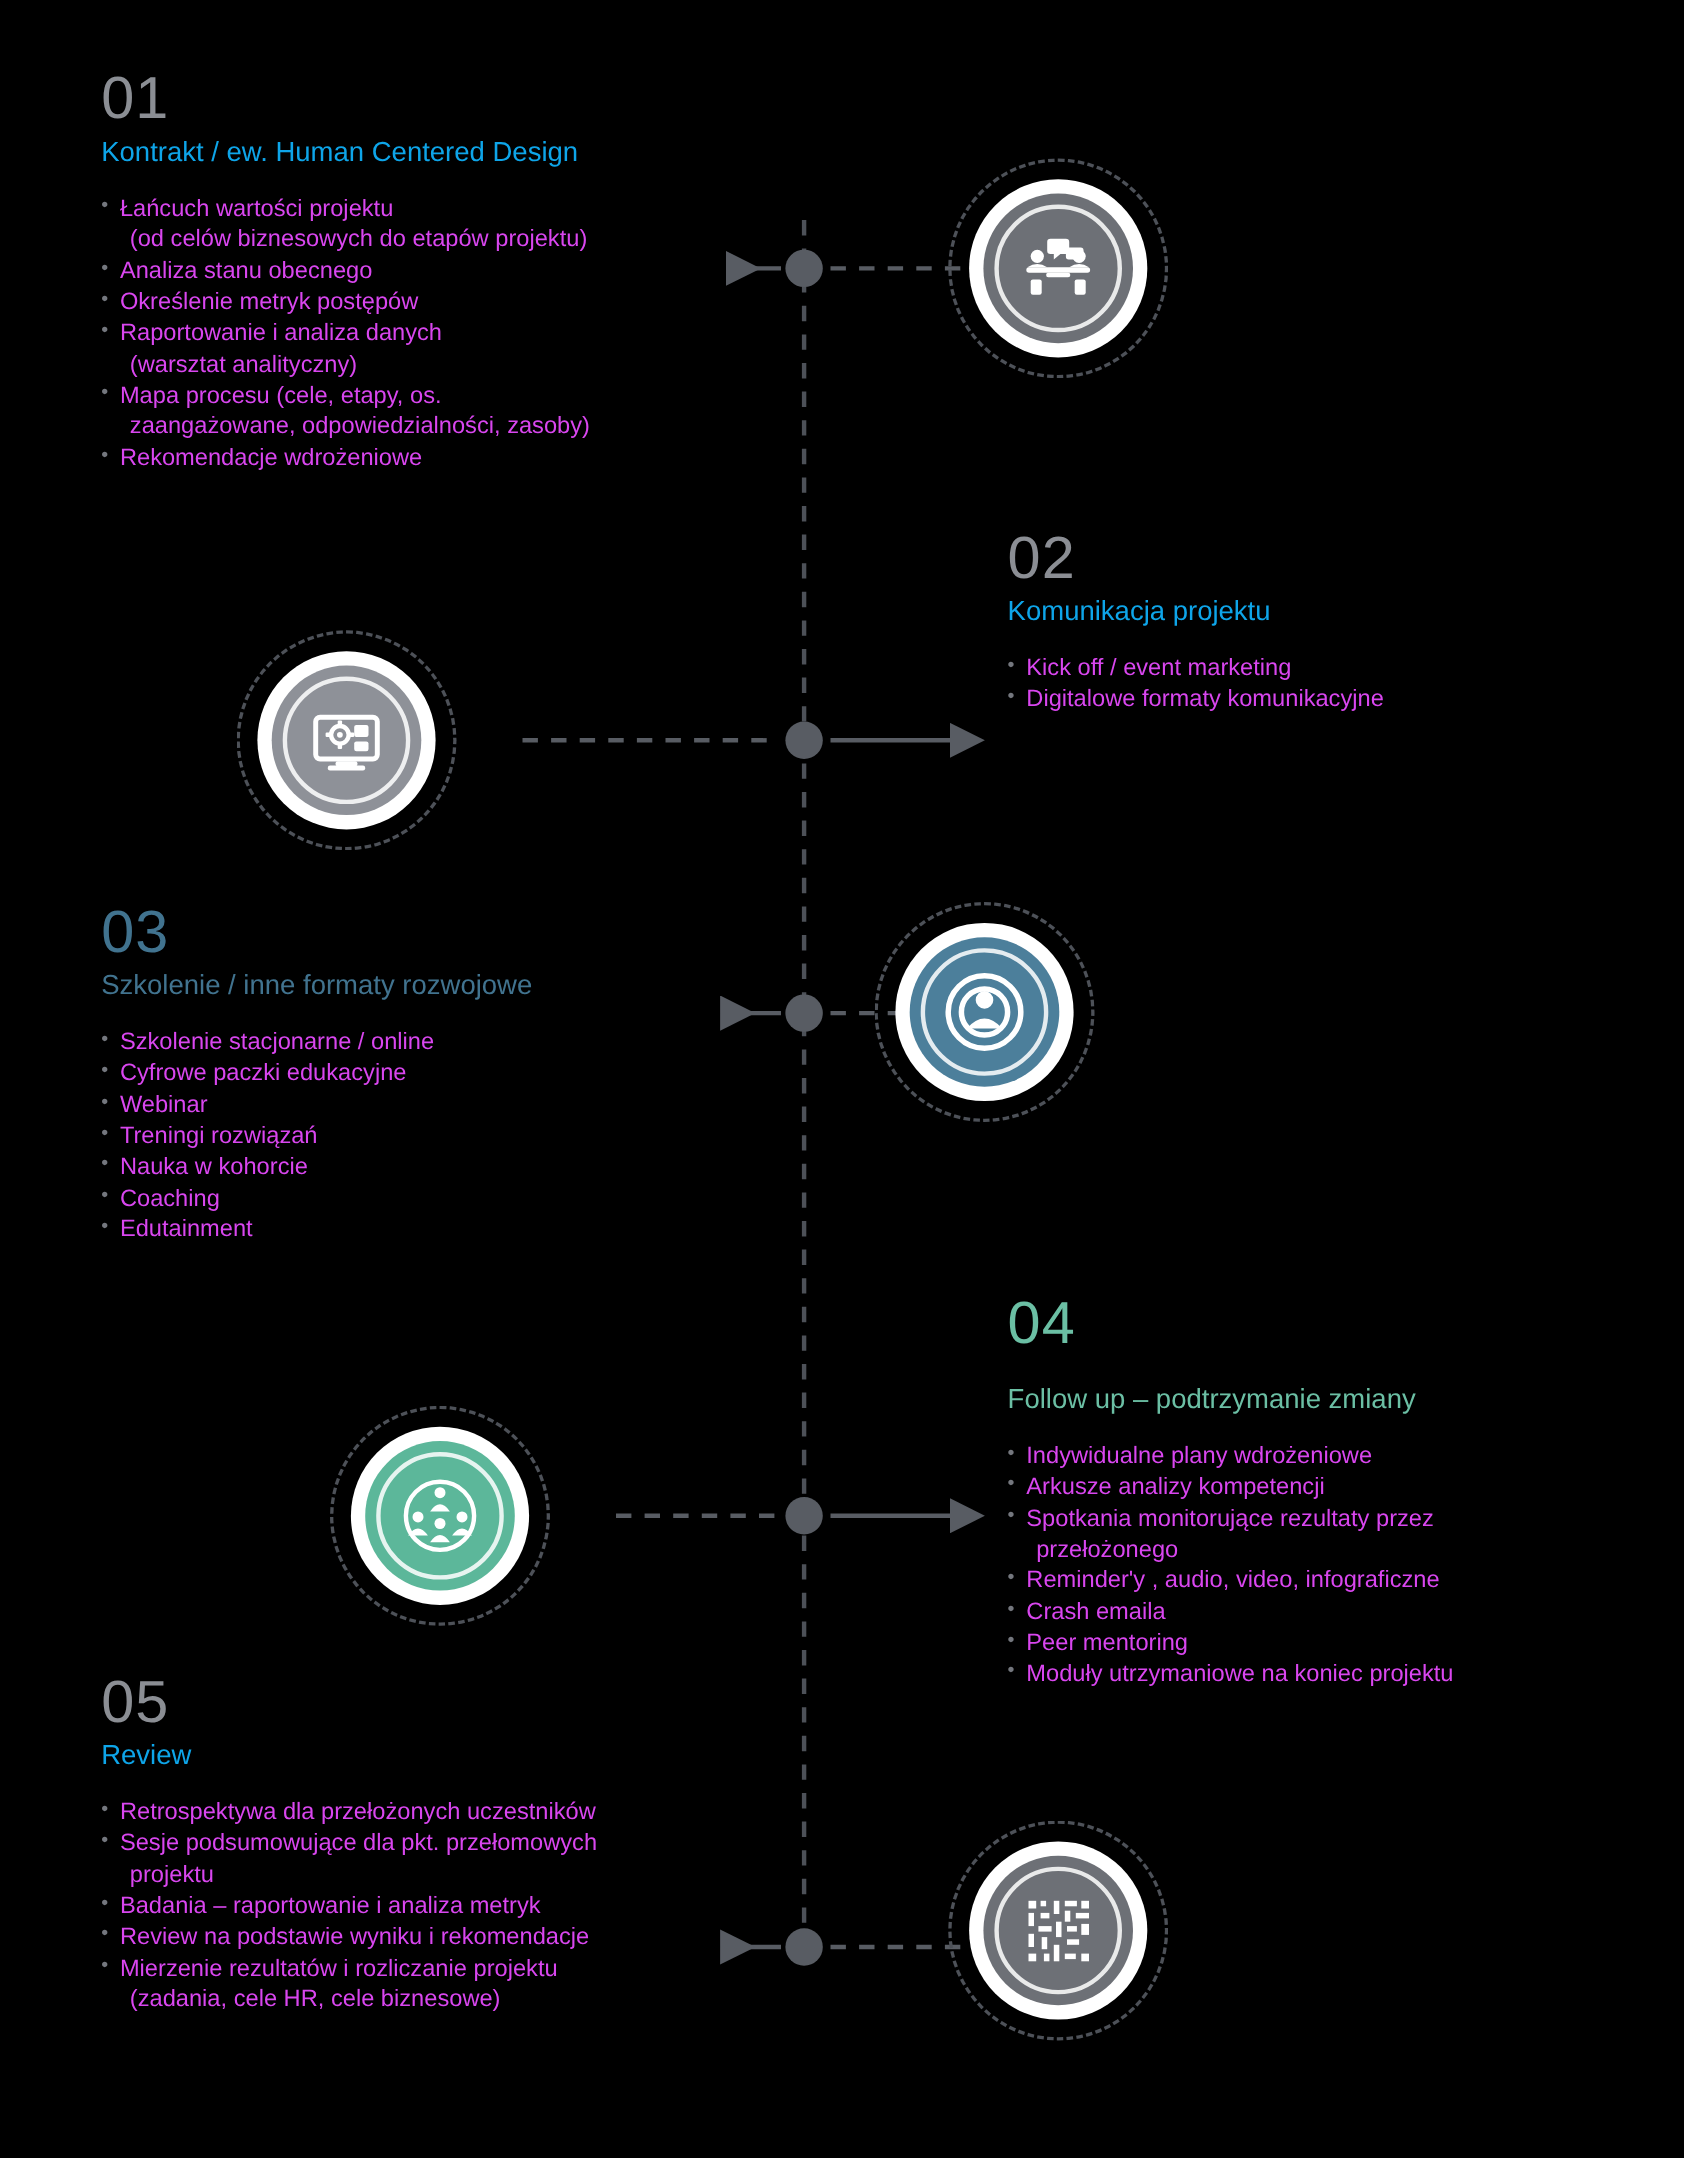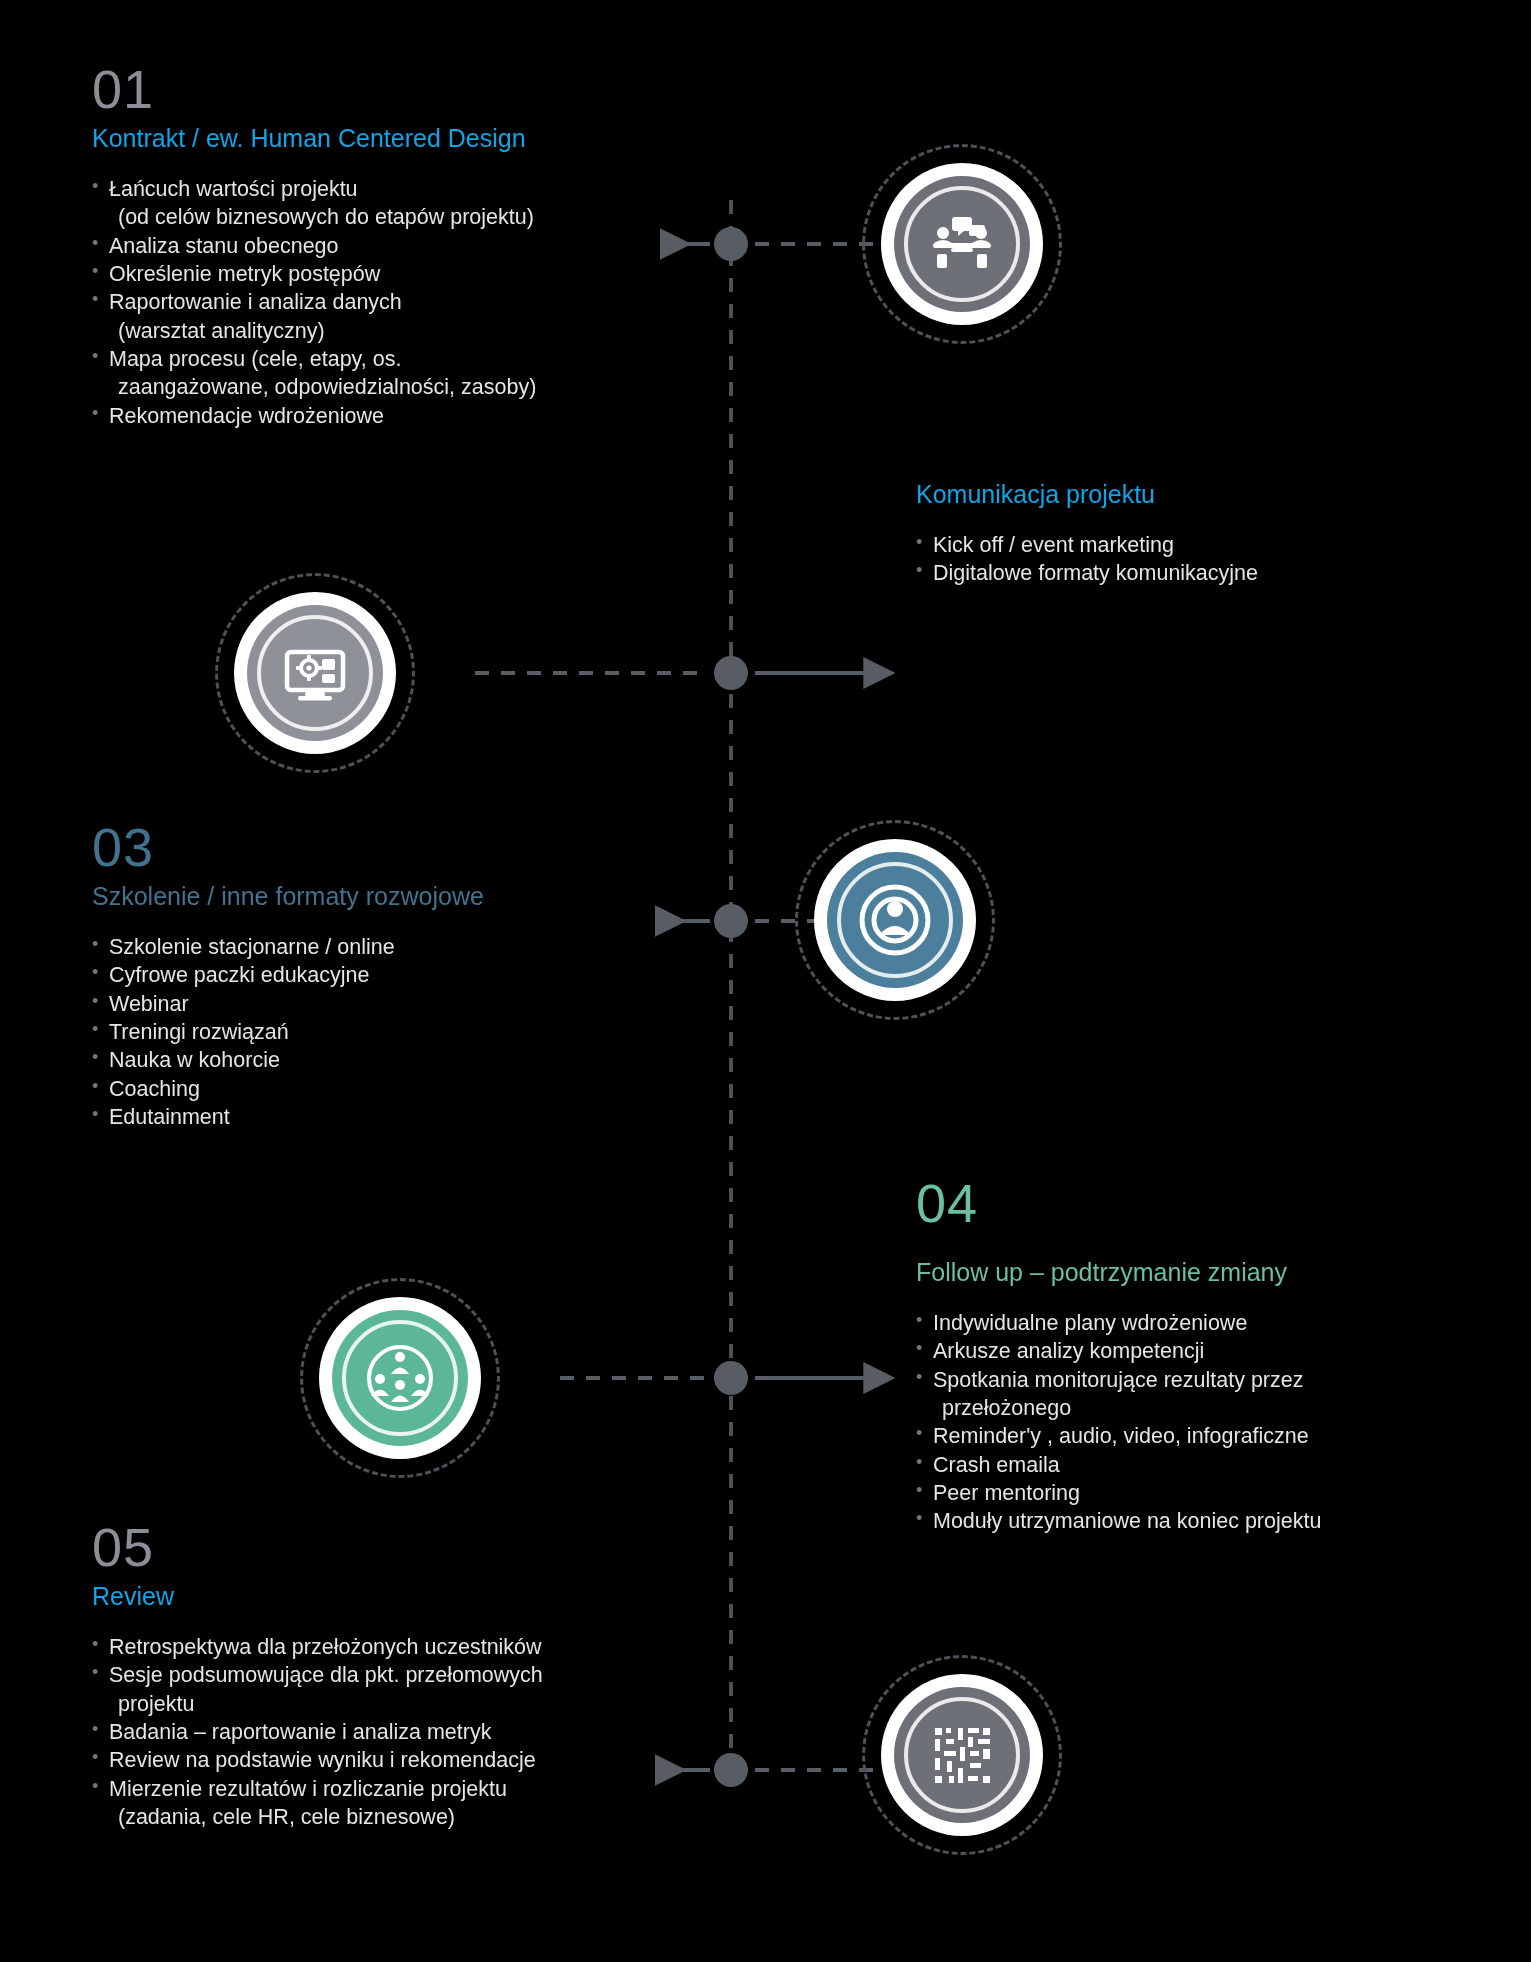--- a/index.html
+++ b/index.html
@@ -52,21 +52,21 @@
     color: #0ea5e9;
     margin-bottom: 22px;
     white-space: nowrap;
   }
   .block ul {
     list-style: none;
   }
   .block li {
     font-size: 21.5px;
     line-height: 1.32;
-    color: #e5e5e5;
+    color: #d946ef;
     position: relative;
     padding-left: 17px;
     white-space: nowrap;
   }
   .block li.cont {
     padding-left: 26px;
   }
   .block li:not(.cont)::before {
     content: "\2022";
     position: absolute;
@@ -216,20 +216,21 @@
         <path d="M33 24 l0 5 l6 -5 z" fill="#fff"></path>
         <rect x="44" y="18" width="16" height="11" rx="2.5" fill="#fff"></rect>
         <rect x="12" y="47" width="10" height="14" rx="2" fill="#fff"></rect>
         <rect x="52" y="47" width="10" height="14" rx="2" fill="#fff"></rect>
       </svg>
     </div>
     <div class="innerring"></div>
   </div>
 
   <div class="block" style="left:916px; top:480px; width:560px;">
+    <div class="num">02</div>
     <div class="title">Komunikacja projektu</div>
     <ul>
       <li>Kick off / event marketing</li>
       <li>Digitalowe formaty komunikacyjne</li>
     </ul>
   </div>
 
   <div class="node" style="left:215px; top:573px;">
     <div class="dashring"></div>
     <div class="shadowdisc"></div>

